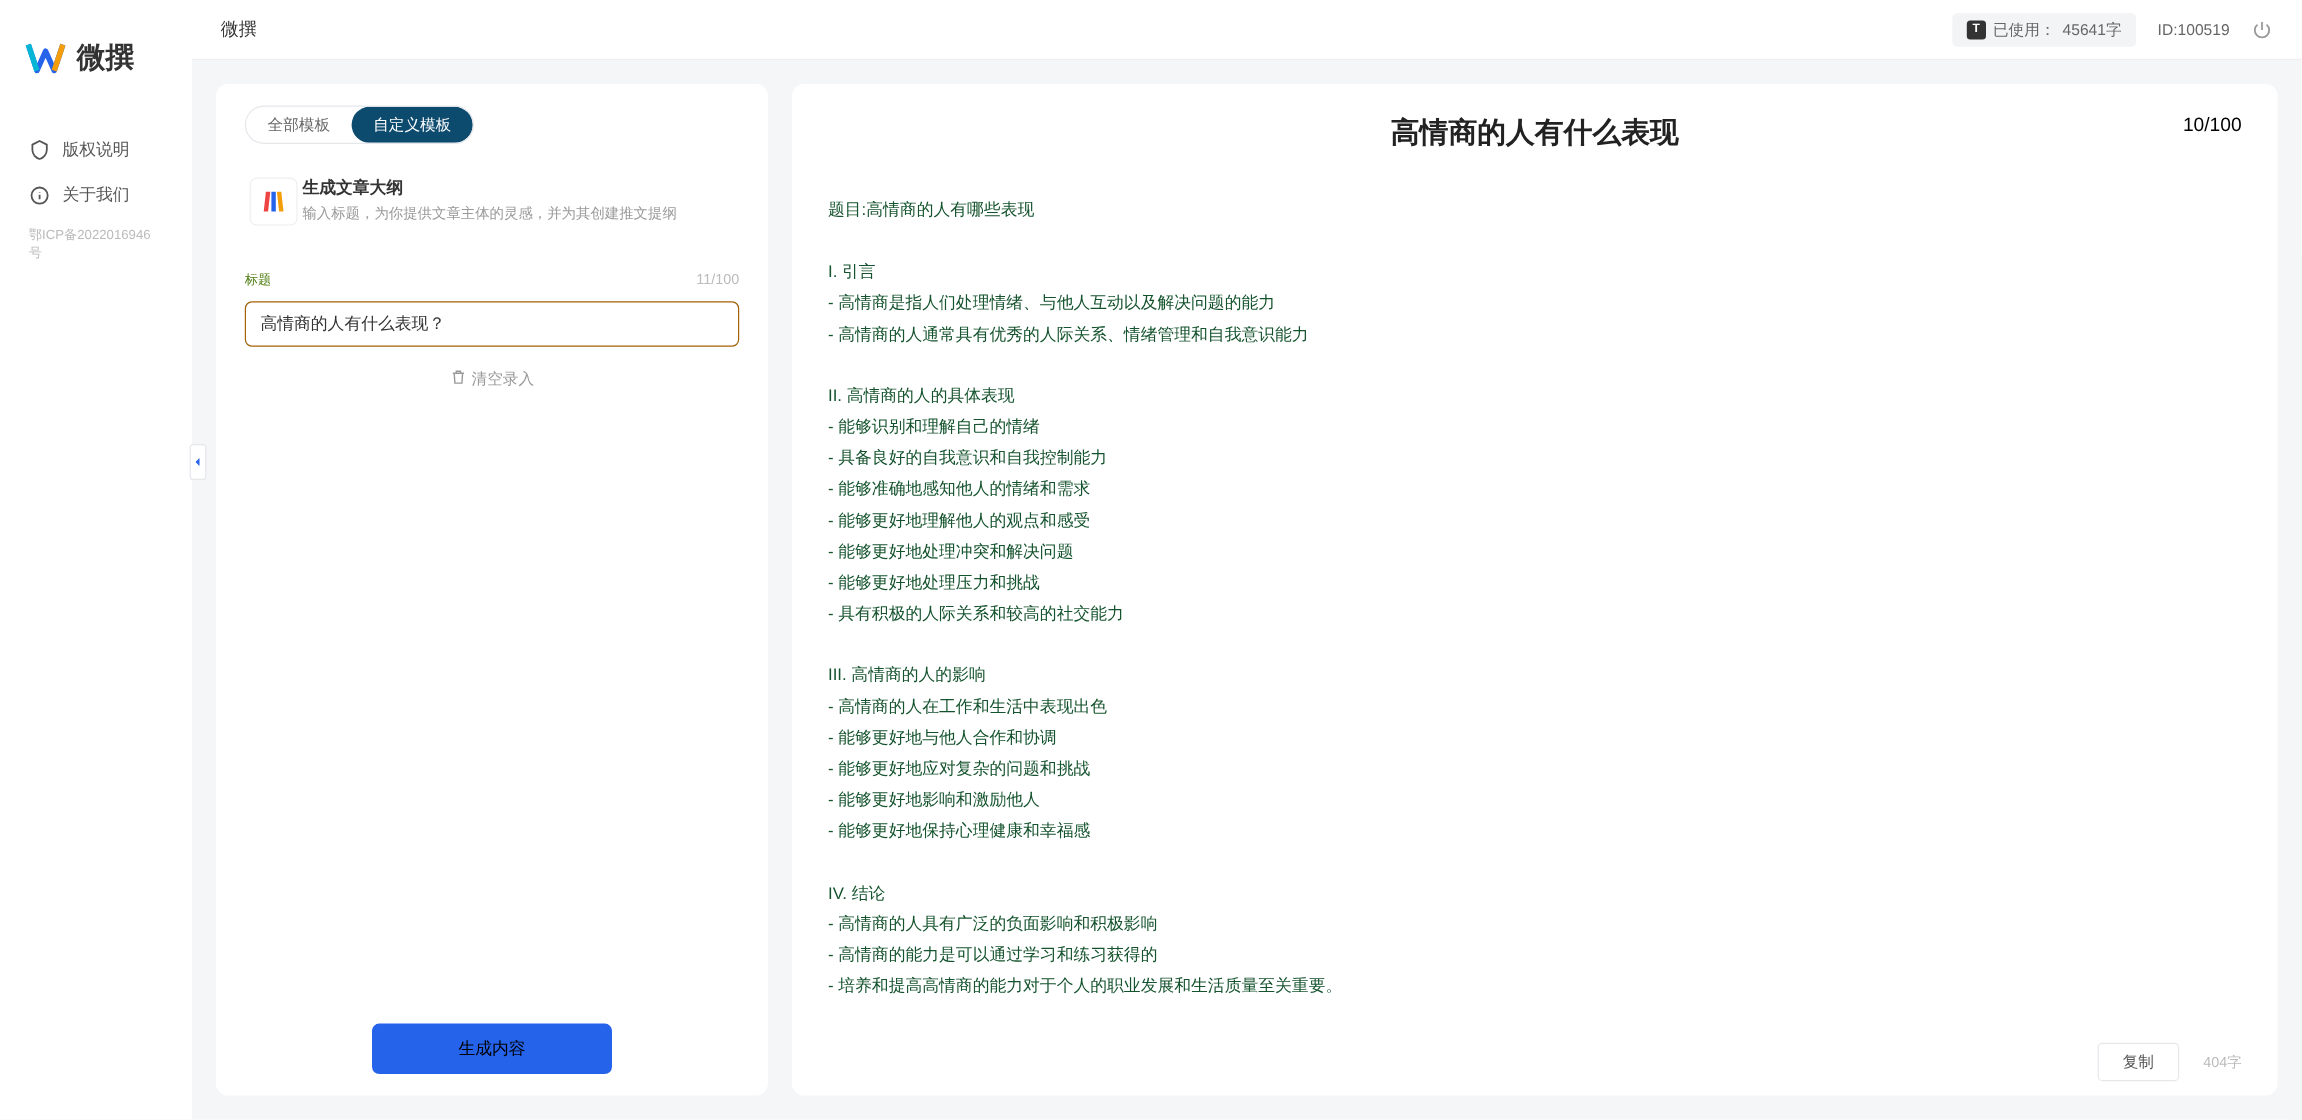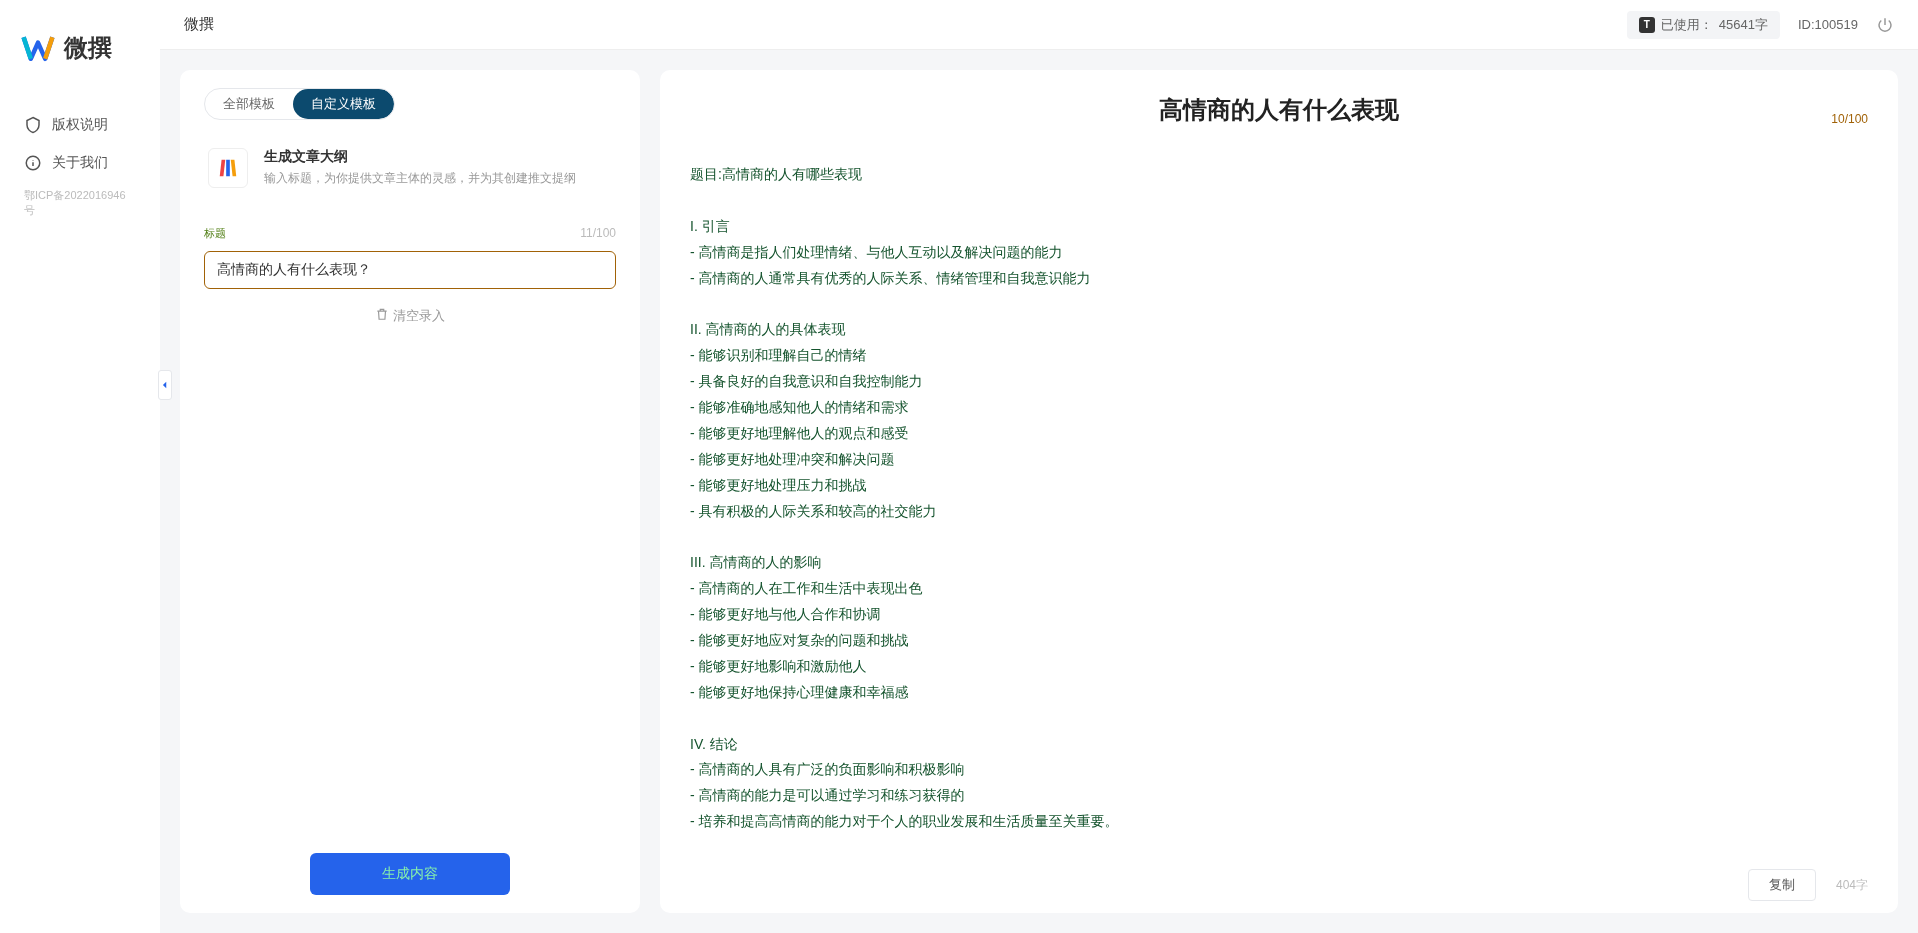--- a/index.html
+++ b/index.html
@@ -35,40 +35,40 @@
 .content { flex: 1; display: flex; gap: 20px; padding: 20px; min-height: 0; }
 
 .panel { background: #fff; border-radius: 10px; display: flex; flex-direction: column; }
 .left-panel { width: 460px; padding: 18px 24px; }
 .right-panel { flex: 1; padding: 24px 30px; position: relative; min-width: 0; }
 
 .tabs { display: flex; gap: 0; margin-bottom: 20px; border: 1px solid #e5e7eb; border-radius: 20px; width: fit-content; overflow: hidden; }
 .tab { padding: 6px 18px; font-size: 13px; cursor: pointer; color: #666; }
 .tab.active { background: #0c4a6e; color: #fff; border-radius: 20px; }
 
-.template-card { display: flex; gap: 16px; align-items: flex-start; padding: 8px 4px 18px; }
+.template-card { display: flex; gap: 4px; align-items: flex-start; padding: 8px 4px 18px; }
 .template-icon { width: 40px; height: 40px; border: 1px solid #eee; border-radius: 6px; display: flex; align-items: center; justify-content: center; font-size: 18px; }
 .template-info .t-title { font-size: 14px; font-weight: 600; color: #333; margin-bottom: 4px; }
 .template-info .t-desc { font-size: 12px; color: #999; }
 
 .field-label-row { display: flex; justify-content: space-between; align-items: baseline; margin: 20px 0 10px; }
 .field-label { font-size: 11px; color: #4d7c0f; }
 .field-count { font-size: 12px; color: #bbb; }
 
 .text-input { width: 100%; border: 1px solid #a16207; border-radius: 6px; padding: 10px 12px; font-size: 14px; color: #333; outline: none; }
 
 .clear-row { text-align: center; margin-top: 18px; color: #999; font-size: 13px; cursor: pointer; display: flex; align-items: flex-start; justify-content: center; gap: 4px; }
 
-.gen-btn { margin-top: auto; background: #2563eb; color: #86efac; border: none; border-radius: 6px; padding: 12px; font-size: 14px; cursor: pointer; width: 200px; align-self: center; }
+.gen-btn { margin-top: auto; background: #2563eb; color: #000000; border: none; border-radius: 6px; padding: 12px; font-size: 14px; cursor: pointer; width: 200px; align-self: center; }
 .left-panel { min-height: 0; }
 .left-inner { display: flex; flex-direction: column; height: 100%; }
 
 .doc-title-row { text-align: center; position: relative; margin-bottom: 36px; }
 .doc-title { font-size: 24px; font-weight: 600; color: #222; font-family: "Songti SC", serif; display: inline-block; }
-.doc-title-count { position: absolute; right: 0; bottom: 0; font-size: 12px; color: #a16207; }
+.doc-title-count { position: absolute; right: 0; bottom: 12px; font-size: 16px; color: #000000; }
 
 .doc-body { font-size: 14px; line-height: 1.85; color: #14532d; white-space: pre-wrap; font-family: -apple-system, "Microsoft YaHei", sans-serif; }
 
 .right-footer { position: absolute; bottom: 12px; right: 30px; display: flex; align-items: center; gap: 20px; }
 .copy-btn { border: 1px solid #e5e7eb; background: #fff; padding: 6px 20px; border-radius: 4px; font-size: 13px; color: #555; cursor: pointer; }
 .word-count { font-size: 12px; color: #bbb; }
 </style>
 </head>
 <body>
 

